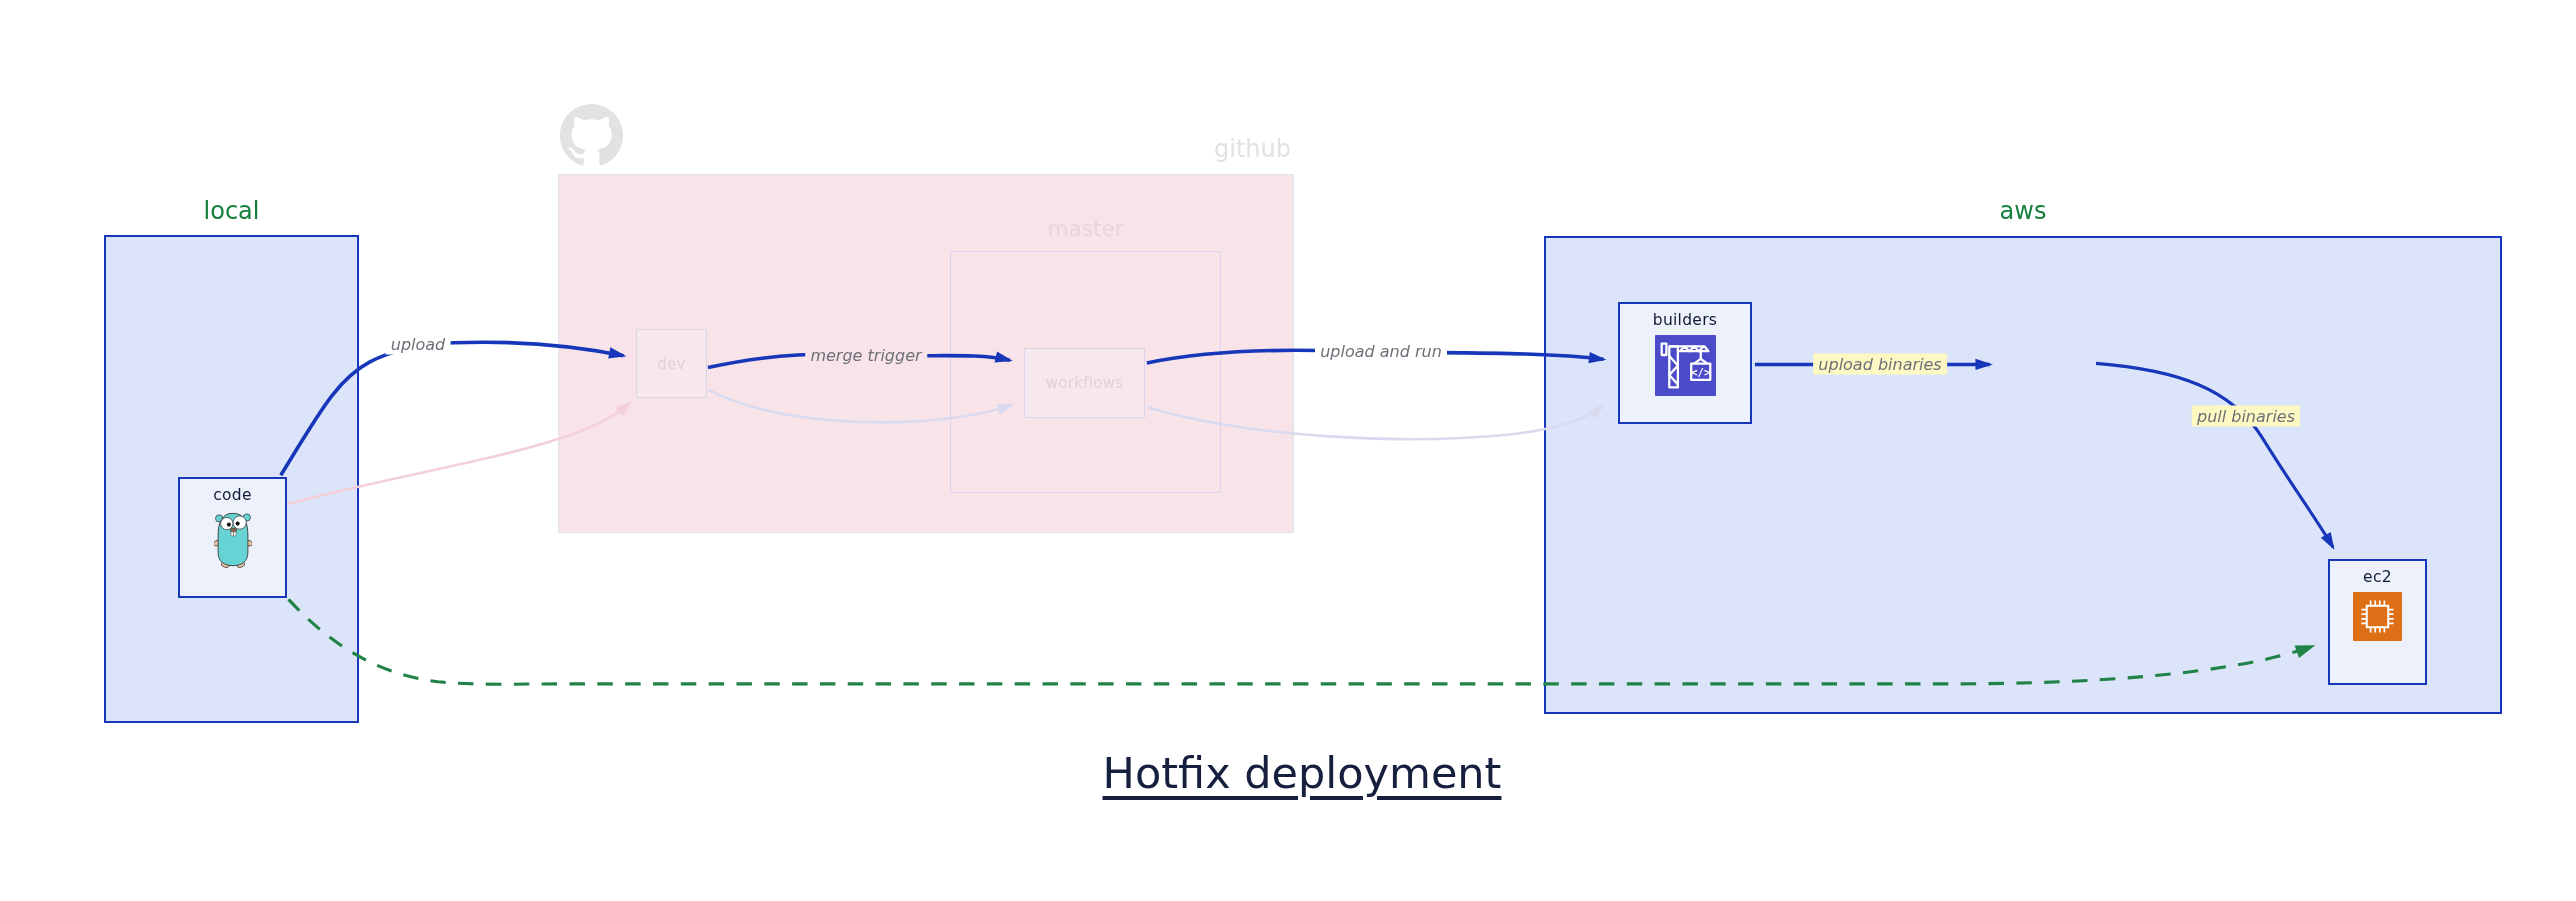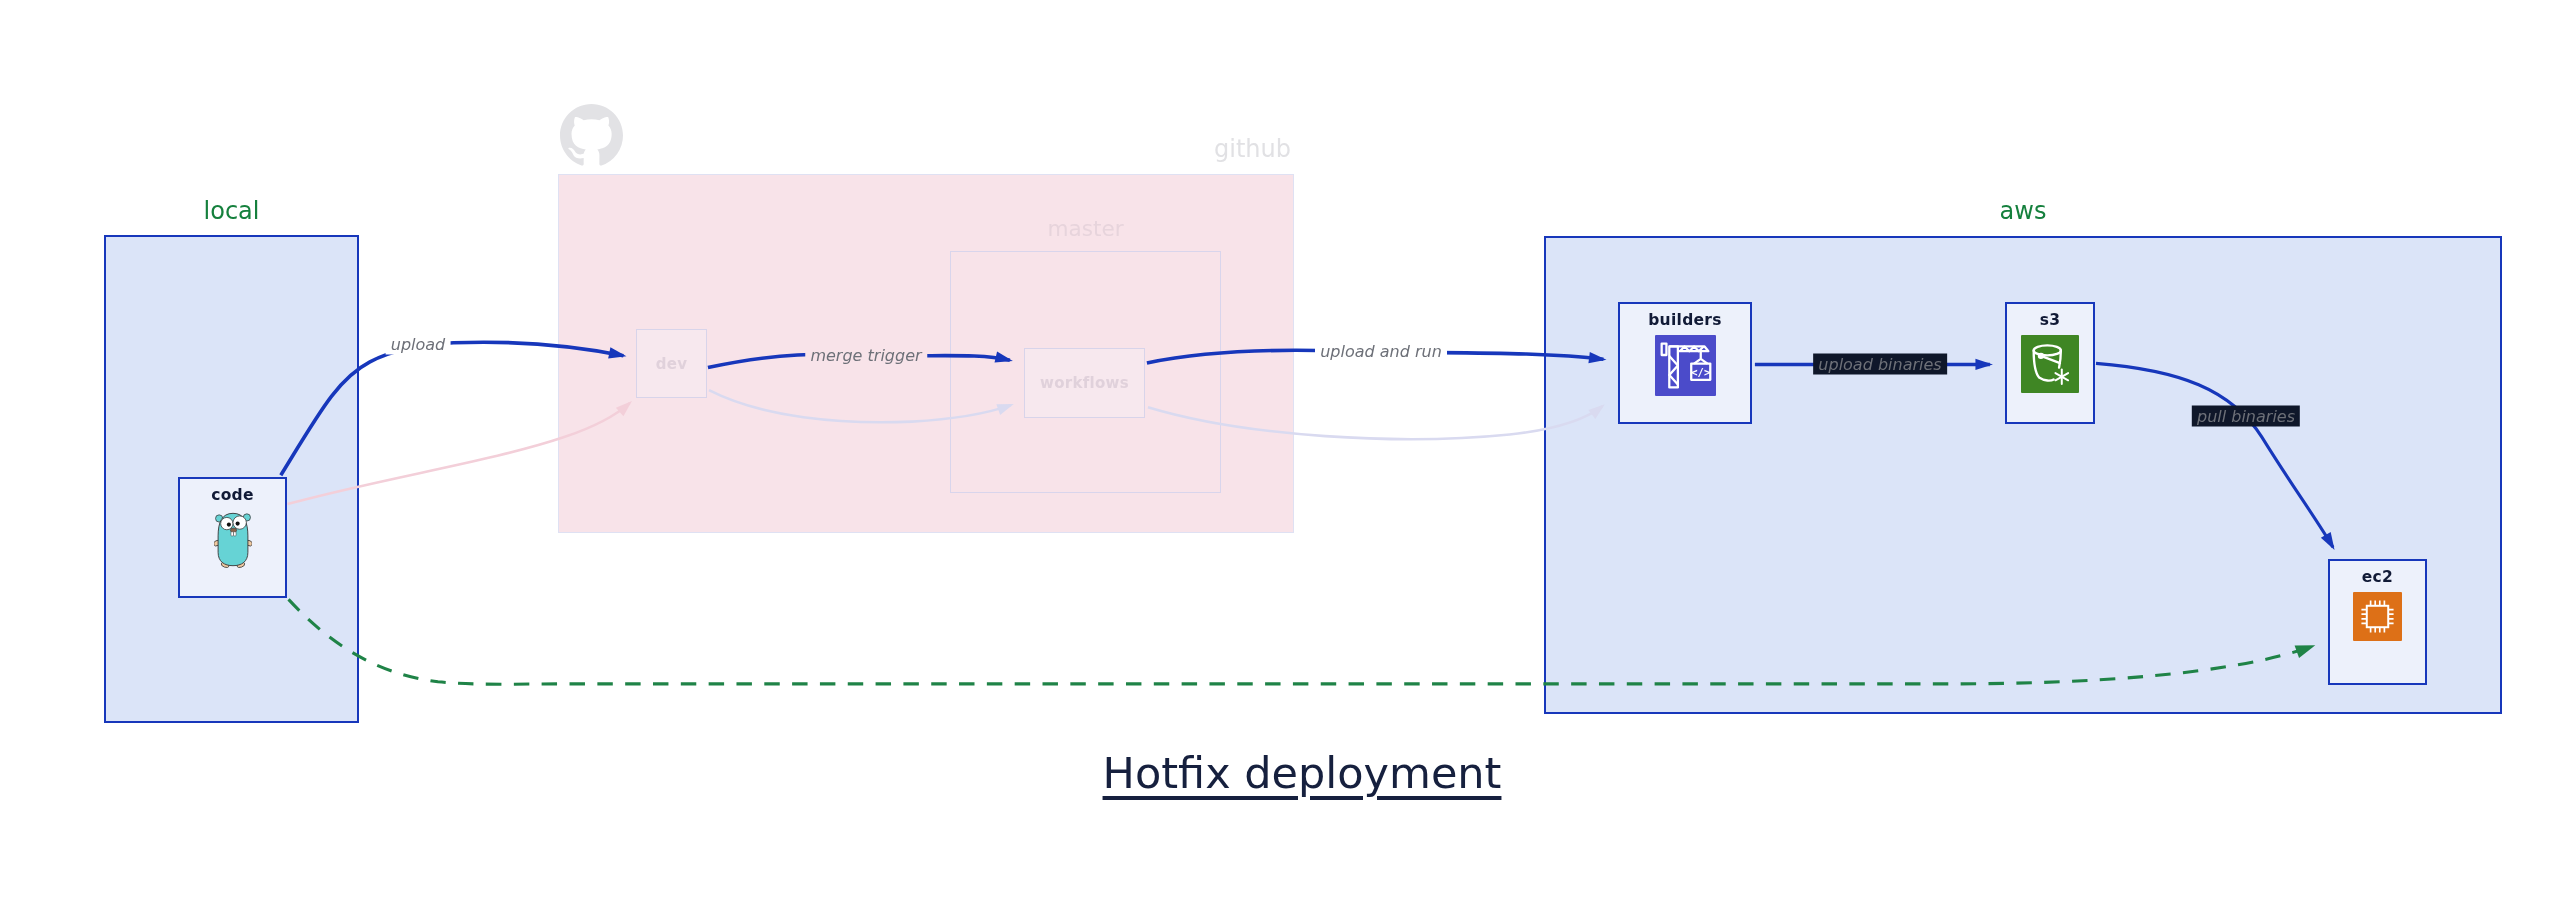--- a/index.html
+++ b/index.html
@@ -14,32 +14,32 @@
 
   .cluster-label{position:absolute;z-index:6;font-size:24px;color:#15803d;text-align:center;}
   .cluster-label.faded-gray{color:#e1e1e4;text-align:right;}
   .cluster-label.faded-pink{color:#e7d4dc;}
 
   
   .node{position:absolute;box-sizing:border-box;display:flex;flex-direction:column;
         align-items:center;z-index:3;}
   .node-active{background:#edf1fb;border:2.6px solid #1737bb;}
   .node-faded{background:#f7e8ee;border:1.5px solid #d8d4ea;justify-content:center;}
-  .node-label{font-size:15.5px;font-weight:bold;color:#111a36;margin-top:7.2px;letter-spacing:0.3px;text-align:right;}
+  .node-label{font-size:15.5px;font-weight:normal;color:#111a36;margin-top:7.2px;letter-spacing:0.3px;text-align:right;}
   .node-faded .node-label{color:#e0d1db;margin-top:0;font-size:15px;}
   .node-icon{margin-top:6.2px;}
   .icon-tile{border-radius:1px;}
 
   
   #edges{position:absolute;left:0;top:0;z-index:2;}
   .edge-label{position:absolute;z-index:4;transform:translate(-50%,-50%);
               font-size:16px;font-style:italic;color:#6d7078;padding:1px 5.2px;white-space:nowrap;}
   .bg-white{background:#ffffff;}
   .bg-pink{background:#f8e3e9;}
-  .bg-blue{background:#0f172a;}
+  .bg-blue{background:#fef9c3;}
 
   
   .diagram-title{position:absolute;left:0;top:748px;width:2604px;text-align:center;z-index:6;
                  font-size:43px;font-weight:500;color:#16203e;
                  text-decoration:underline;text-decoration-thickness:3.6px;text-underline-offset:8.2px;}
 
   .logo{position:absolute;z-index:1;}
 </style>
 </head>
 <body>
@@ -136,39 +136,20 @@
         <path d="M26 17 L31 12 L36 17 L41 12 L46 17 L51 12"></path>
 
         <path d="M48 17 L48 25 M41 30 L48 25 L55 30"></path>
 
         <rect x="38" y="30" width="20" height="17"></rect>
       </g>
       <text x="48" y="43" font-size="11" font-weight="bold" fill="#ffffff" text-anchor="middle" font-family="DejaVu Sans Mono, monospace">&lt;/&gt;</text>
     </svg>
   </div>
 
-  <div class="node node-active" style="left:2005px;top:302px;width:90px;height:122px;">
-    <div class="node-label">s3</div>
-    <svg class="node-icon icon-tile" width="58" height="58" viewBox="0 0 64 64">
-      <rect x="0" y="0" width="64" height="64" fill="#3f8624"></rect>
-      <g stroke="#ffffff" stroke-width="2.6" fill="none" stroke-linecap="round">
-        <ellipse cx="29" cy="17" rx="15" ry="5.5"></ellipse>
-        <path d="M14 17 C14 30 16 42 20 47 C26 51 33 51 36 49"></path>
-        <path d="M44 17 C44 24 43 31 42 36"></path>
-        <path d="M22 23 L43 31"></path>
-        <circle cx="22" cy="23" r="2.2" fill="#ffffff"></circle>
-
-        <g stroke-width="2.2">
-          <path d="M45 38 L45 54"></path>
-          <path d="M38 42 L52 50"></path>
-          <path d="M52 42 L38 50"></path>
-        </g>
-      </g>
-    </svg>
-  </div>
 
   <div class="node node-active" style="left:2328px;top:559px;width:99px;height:126px;">
     <div class="node-label">ec2</div>
     <svg class="node-icon icon-tile" width="49" height="49" viewBox="0 0 64 64">
       <rect x="0" y="0" width="64" height="64" fill="#dd7017"></rect>
       <g stroke="#ffffff" stroke-width="2.6" fill="none">
         <rect x="18" y="18" width="28" height="28"></rect>
         <g stroke-width="2.2">
           <path d="M23 18 L23 11 M29 18 L29 11 M35 18 L35 11 M41 18 L41 11"></path>
           <path d="M23 46 L23 53 M29 46 L29 53 M35 46 L35 53 M41 46 L41 53"></path>

